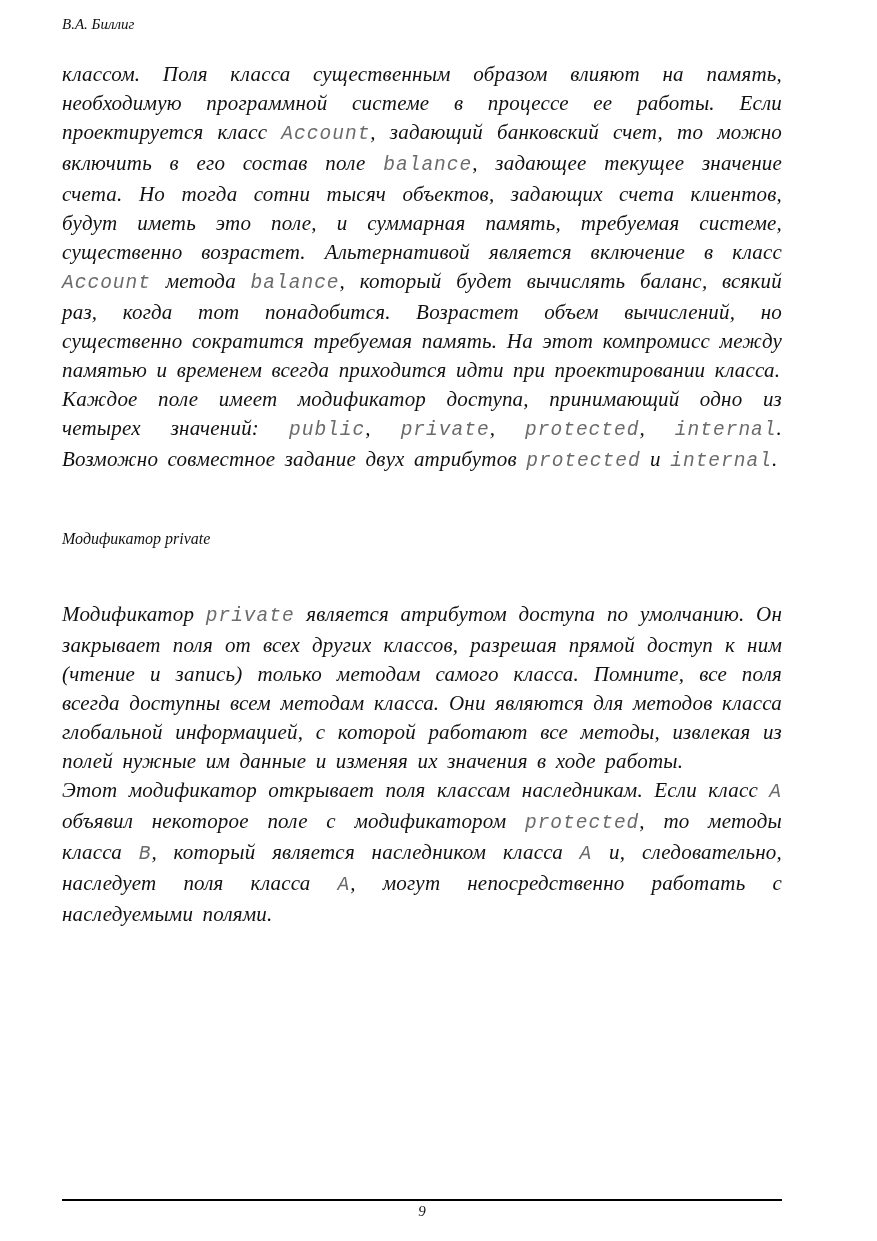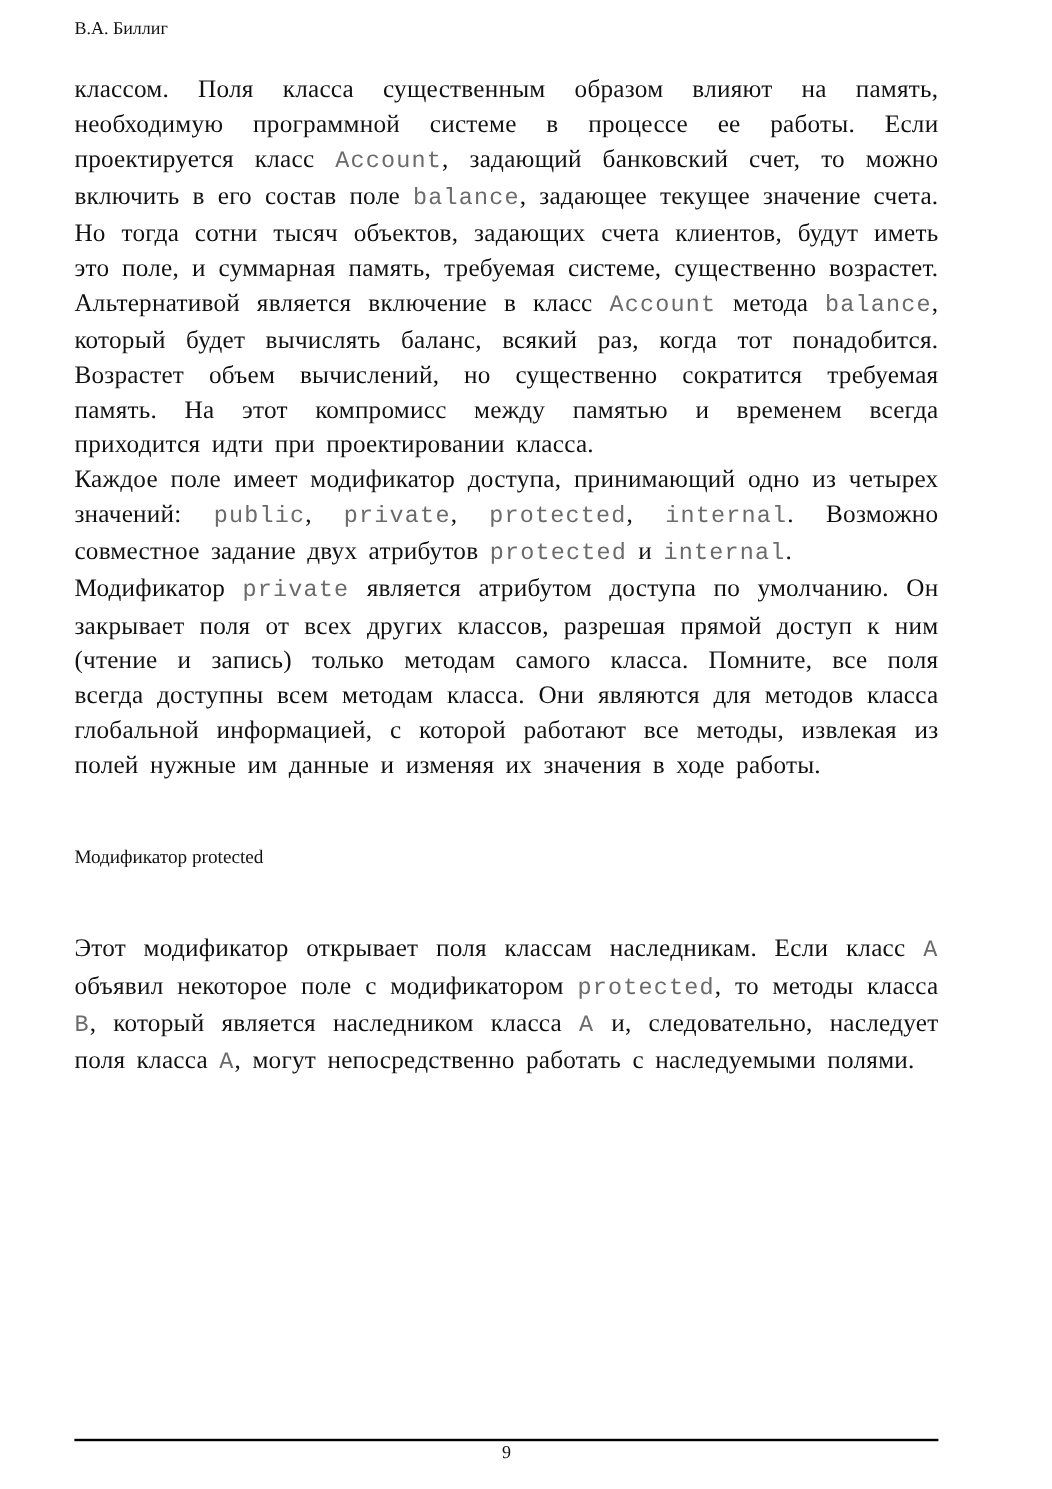--- a/index.html
+++ b/index.html
@@ -13,20 +13,21 @@
     width:877px;height:1241px;
     background:var(--bg-color);
     font-family:"Liberation Serif", serif;
     color:var(--text-color);
   }
   .page{
     position:relative;
     width:844px;height:1241px;
     background:var(--bg-color);
     overflow:hidden;
+    font-style:italic;
   }
   .header{
     position:absolute;
     top:16px;left:62px;right:60px;
     display:flex;
     justify-content:space-between;
     align-items:baseline;
     font-size:15px;
     white-space:nowrap;
   }
@@ -76,22 +77,22 @@
 
 <div class="page">
 
   <div class="header">
     <span>В.А. Биллиг</span>
   </div>
 
   <div class="content">
       <p><span class="txt">классом. Поля класса существенным образом влияют на память, необходимую программной системе в процессе ее работы. Если проектируется класс </span><span class="code">Account</span><span class="txt">, задающий банковский счет, то можно включить в его состав поле </span><span class="code">balance</span><span class="txt">, задающее текущее значение счета. Но тогда сотни тысяч объектов, задающих счета клиентов, будут иметь это поле, и суммарная память, требуемая системе, существенно возрастет. Альтернативой является включение в класс </span><span class="code">Account</span><span class="txt"> метода </span><span class="code">balance</span><span class="txt">, который будет вычислять баланс, всякий раз, когда тот понадобится. Возрастет объем вычислений, но существенно сократится требуемая память. На этот компромисс между памятью и временем всегда приходится идти при проектировании класса.</span></p>
       <p><span class="txt">Каждое поле имеет модификатор доступа, принимающий одно из четырех значений: </span><span class="code">public</span><span class="txt">, </span><span class="code">private</span><span class="txt">, </span><span class="code">protected</span><span class="txt">, </span><span class="code">internal</span><span class="txt">. Возможно совместное задание двух атрибутов </span><span class="code">protected</span><span class="txt"> и </span><span class="code">internal</span><span class="txt">.</span></p>
+      <h3><span class="txt">Модификатор private</span></h3>
       <p><span class="txt">Модификатор </span><span class="code">private</span><span class="txt"> является атрибутом доступа по умолчанию. Он закрывает поля от всех других классов, разрешая прямой доступ к ним (чтение и запись) только методам самого класса. Помните, все поля всегда доступны всем методам класса. Они являются для методов класса глобальной информацией, с которой работают все методы, извлекая из полей нужные им данные и изменяя их значения в ходе работы.</span></p>
-      <h3><span class="txt">Модификатор protected</span></h3>
       <p><span class="txt">Этот модификатор открывает поля классам наследникам. Если класс </span><span class="code">A</span><span class="txt"> объявил некоторое поле с модификатором </span><span class="code">protected</span><span class="txt">, то методы класса </span><span class="code">B</span><span class="txt">, который является наследником класса </span><span class="code">A</span><span class="txt"> и, следовательно, наследует поля класса </span><span class="code">A</span><span class="txt">, могут непосредственно работать с наследуемыми полями.</span></p>
     </div>
 
   <div class="footer">
     <span>9</span>
   </div>
 
 </div>
 
 </body></html>

